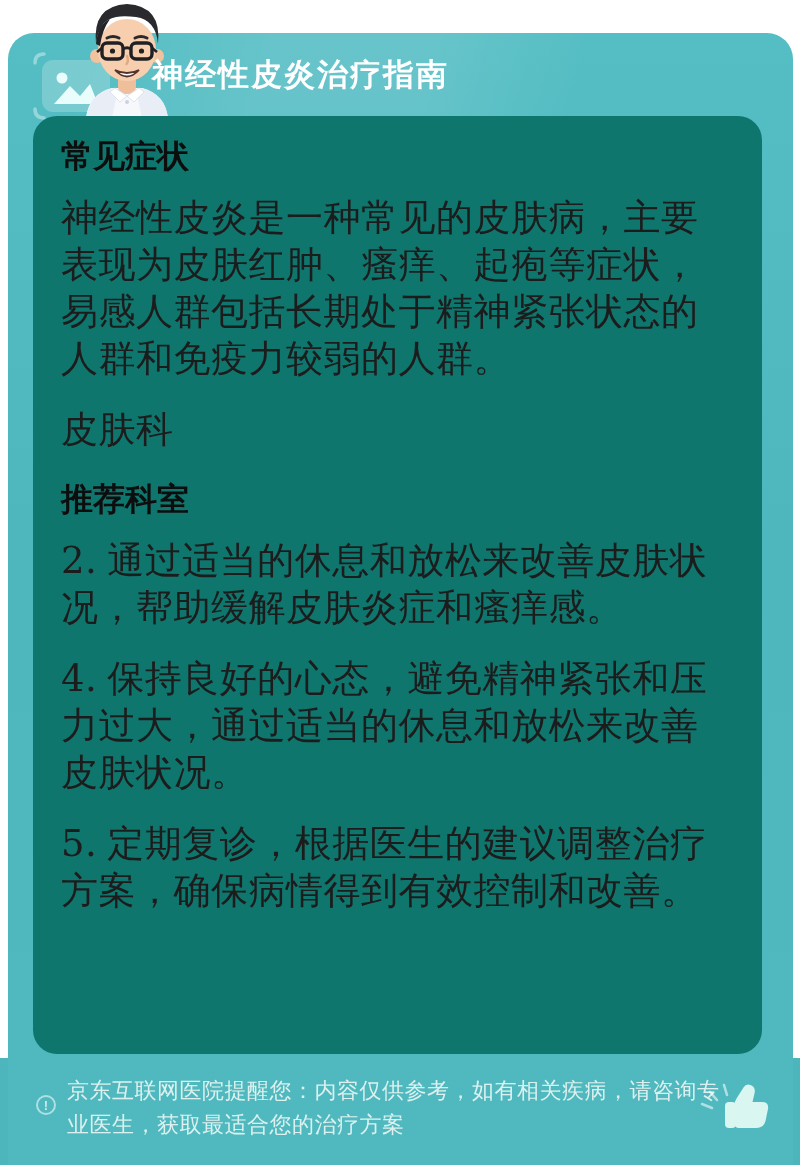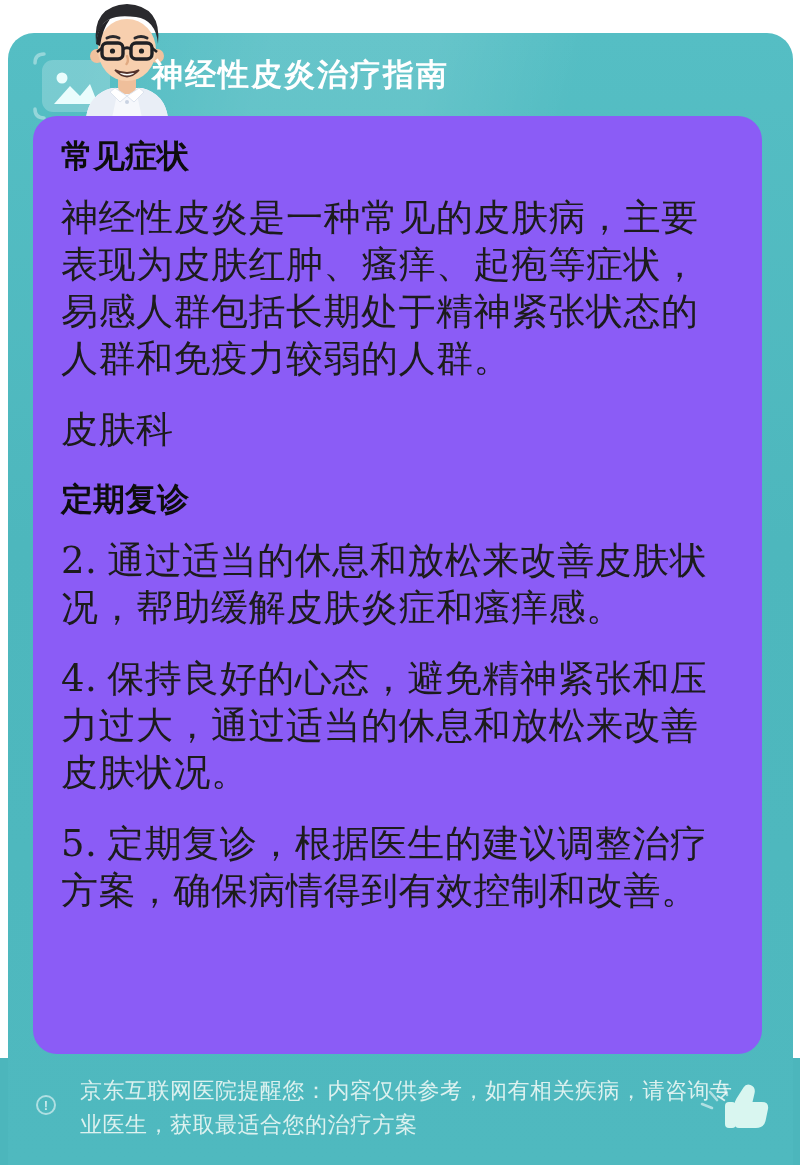--- a/index.html
+++ b/index.html
@@ -27,21 +27,21 @@
   .header-title{
     position:absolute;left:152px;top:54px;z-index:4;
     color:#ffffff;font-size:31px;font-weight:700;letter-spacing:2px;
     white-space:nowrap;
   }
   .picture-icon{position:absolute;left:28px;top:48px;z-index:1;}
   .avatar{position:absolute;left:52px;top:0;z-index:2;}
   
   .card{
     position:absolute;left:33px;top:116px;width:729px;height:938px;z-index:3;
-    background:#8b5cf6;border-radius:24px;
+    background:#0f766e;border-radius:24px;
     padding:20px 28px;box-sizing:border-box;overflow:hidden;
     color:#1a1a1a;
   }
   .card h2{
     margin:0;padding:0;font-size:32px;font-weight:700;color:#0d0d0d;
     line-height:1.25;
   }
   .card h2 + p{margin-top:18px;}
   .card p{
     margin:24px 0 0 0;font-size:37px;line-height:47px;color:#1c1c1c;
@@ -56,21 +56,21 @@
   .footer{
     position:absolute;left:0;right:0;top:1072px;height:93px;z-index:4;
   }
   .info-icon{
     position:absolute;left:36px;top:23px;width:20px;height:20px;
     border:2px solid rgba(255,255,255,.55);border-radius:50%;
     color:rgba(255,255,255,.7);font-size:13px;font-weight:700;
     display:flex;align-items:center;justify-content:center;box-sizing:border-box;
   }
   .disclaimer{
-    position:absolute;left:80px;top:2px;width:660px;
+    position:absolute;left:67px;top:2px;width:660px;
     color:#dcf1ef;font-size:22px;line-height:34px;letter-spacing:.5px;
   }
   .thumb-btn{
     position:absolute;left:694px;top:0px;width:86px;height:70px;
     background:none;border:none;padding:0;cursor:pointer;
   }
 </style>
 </head>
 <body>
 
@@ -128,21 +128,21 @@
 </svg>
 
 <div class="header-title">神经性皮炎治疗指南</div>
 
 <div class="card">
   <h2>常见症状</h2>
   <p>神经性皮炎是一种常见的皮肤病，主要表现为皮肤红肿、瘙痒、起疱等症状，易感人群包括长期处于精神紧张状态的人群和免疫力较弱的人群。</p>
 
   <p>皮肤科</p>
 
-  <h2 class="spacer-top">定期复诊</h2>
+  <h2 class="spacer-top">推荐科室</h2>
 
   <p><span class="num">2.</span><span>通过适当的休息和放松来改善皮肤状况，帮助缓解皮肤炎症和瘙痒感。</span></p>
   <p><span class="num">4.</span><span>保持良好的心态，避免精神紧张和压力过大，通过适当的休息和放松来改善皮肤状况。</span></p>
   <p><span class="num">5.</span><span>定期复诊，根据医生的建议调整治疗方案，确保病情得到有效控制和改善。</span></p>
 </div>
 
 <div class="footer">
   <div class="info-icon">!</div>
   <div class="disclaimer">京东互联网医院提醒您：内容仅供参考，如有相关疾病，请咨询专业医生，获取最适合您的治疗方案</div>
   <button class="thumb-btn">

